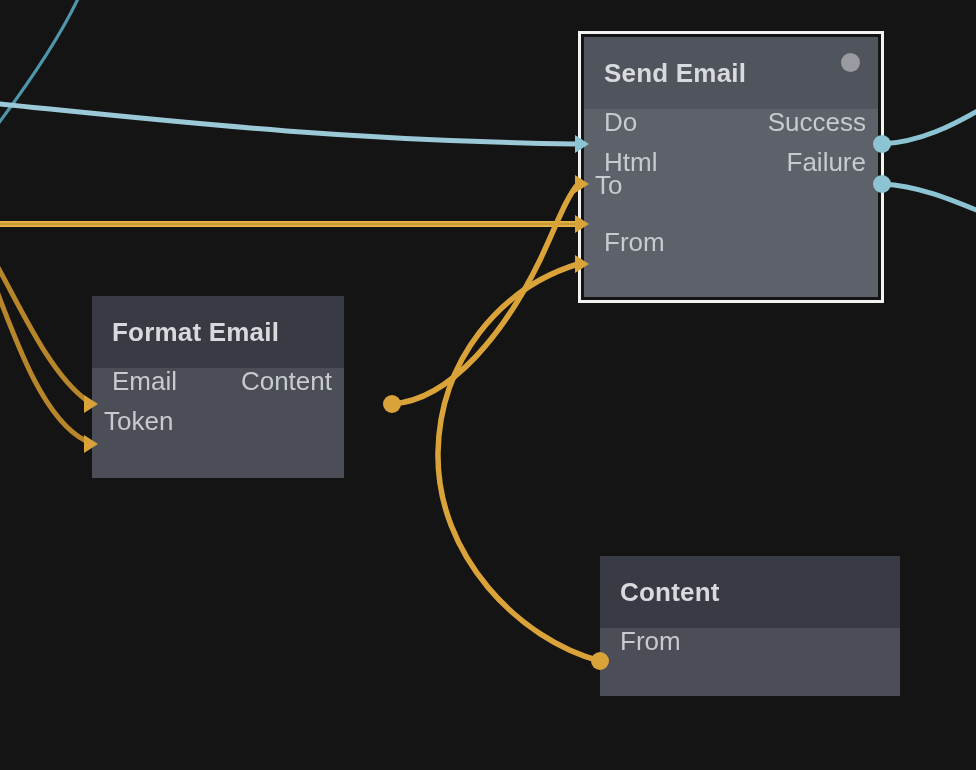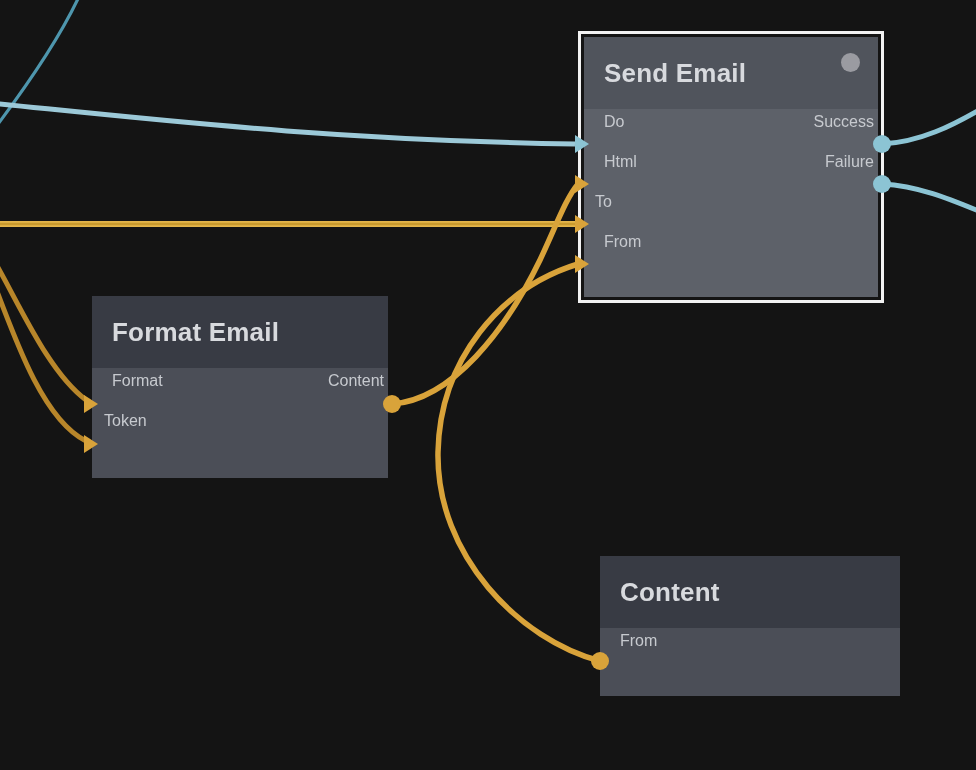--- a/index.html
+++ b/index.html
@@ -68,23 +68,23 @@
     position: relative;
   }
   .port-row {
     position: absolute;
     height: 40px;
     display: flex;
     align-items: center;
     white-space: nowrap;
   }
   .port-row.in  { left: 0; padding-left: 20px; }
-  .port-row.out { right: 0; padding-right: 4px; justify-content: flex-end; }
+  .port-row.out { right: 0; padding-right: 12px; justify-content: flex-end; }
   .port-label {
-    font-size: 16px;
+    font-size: 26px;
     color: #c7cacf;
     line-height: 1;
   }
   
   .pin {
     position: absolute;
     pointer-events: auto;
   }
   .pin-tri {
     width: 0;
@@ -134,21 +134,21 @@
         <span class="status-dot" style="right:18px; top:16px;"></span>
       </div>
       <div class="node-body" style="height:194px; background:#5d6169;">
 
         <div class="port-row in" style="top:-7px;">
           <span class="port-label">Do</span>
         </div>
         <div class="port-row in" style="top:33px;">
           <span class="port-label">Html</span>
         </div>
-        <div class="port-row in" style="top:73px;padding-left:11px;">
+        <div class="port-row in" style="top:56px;padding-left:11px;">
           <span class="port-label">To</span>
         </div>
         <div class="port-row in" style="top:113px;">
           <span class="port-label">From</span>
         </div>
 
         <div class="port-row out" style="top:-7px;">
           <span class="port-label">Success</span>
         </div>
         <div class="port-row out" style="top:33px;">
@@ -158,29 +158,29 @@
     </div>
   </div>
 
   <span class="pin pin-tri" style="left:575px; top:135px; color:#8cc4d4;"></span>
   <span class="pin pin-tri" style="left:575px; top:175px; color:#d9a33a;"></span>
   <span class="pin pin-tri" style="left:575px; top:215px; color:#d9a33a;"></span>
   <span class="pin pin-tri" style="left:575px; top:255px; color:#d9a33a;"></span>
   <span class="pin pin-dot" style="left:873px; top:135px; color:#8cc4d4;"></span>
   <span class="pin pin-dot" style="left:873px; top:175px; color:#8cc4d4;"></span>
 
-  <div class="node" style="left:92px; top:296px; width:296px; height:182px;border-radius:15px;">
+  <div class="node" style="left:92px; top:296px; width:252px; height:182px;border-radius:15px;">
     <div class="node-inner">
       <div class="node-header" style="height:72px; background:#383b44;">
         <span class="node-title">Format Email</span>
       </div>
       <div class="node-body" style="height:110px; background:#4b4e57;">
 
         <div class="port-row in" style="top:-7px;">
-          <span class="port-label">Format</span>
+          <span class="port-label">Email</span>
         </div>
         <div class="port-row in" style="top:33px;padding-left:12px;">
           <span class="port-label">Token</span>
         </div>
 
         <div class="port-row out" style="top:-7px;">
           <span class="port-label">Content</span>
         </div>
       </div>
     </div>

